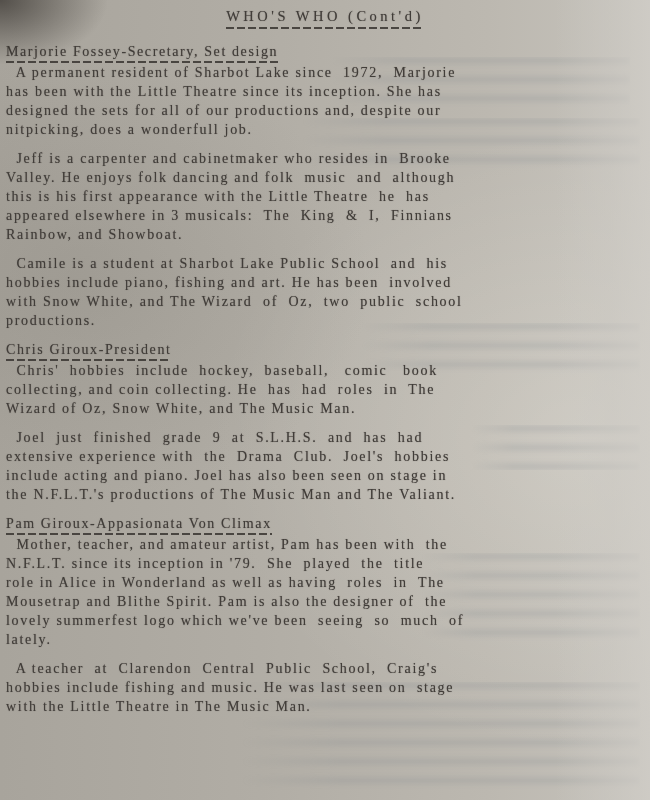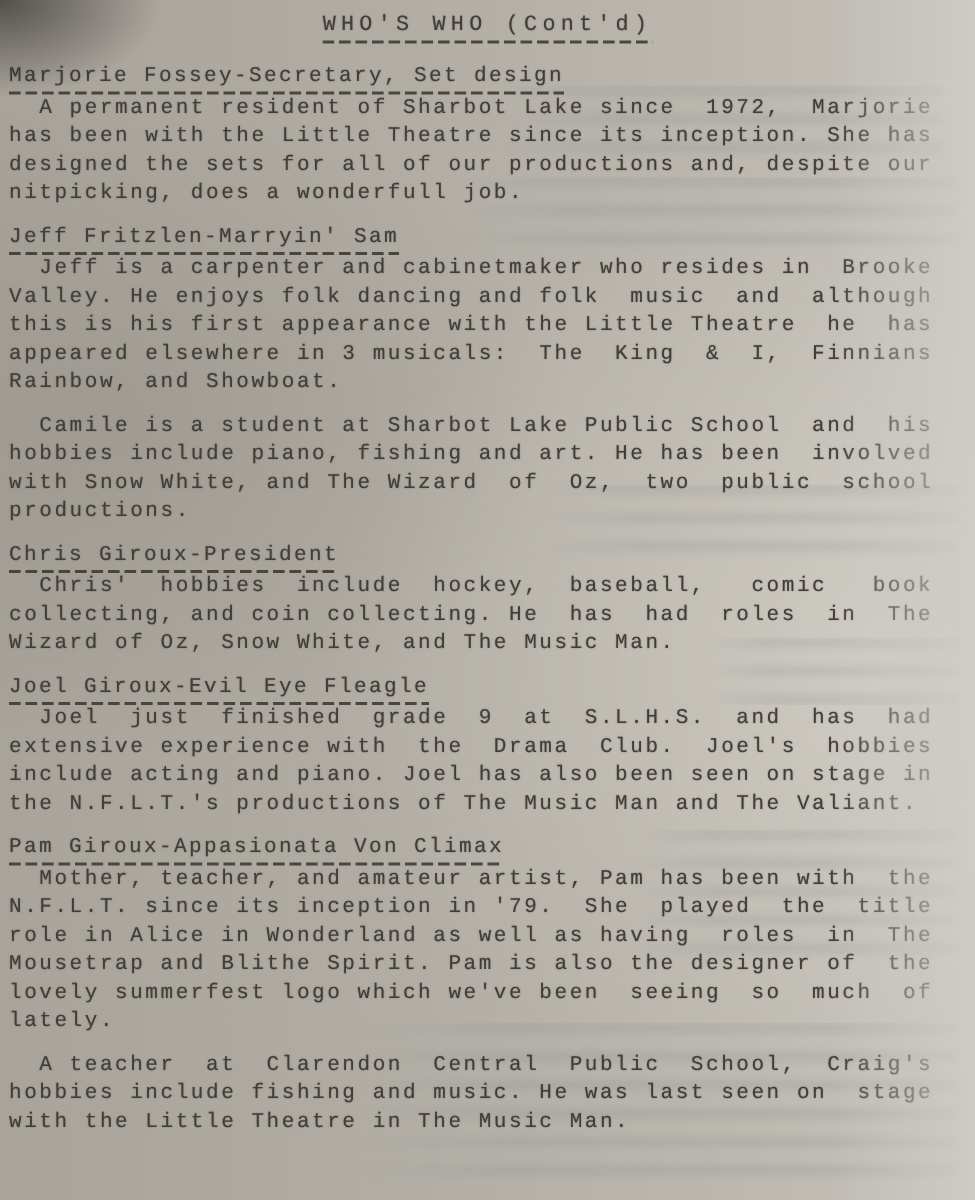--- a/index.html
+++ b/index.html
@@ -6,21 +6,21 @@
   .paper {
     position: relative;
     width: 650px;
     height: 800px;
     overflow: hidden;
     box-sizing: border-box;
     background:
       radial-gradient(ellipse 420px 320px at 12% 35%, rgba(130,126,118,0.28), rgba(130,126,118,0) 70%),
       radial-gradient(ellipse 520px 420px at 92% 55%, rgba(255,252,244,0.22), rgba(255,252,244,0) 75%),
       linear-gradient(90deg, #a8a49c 0%, #b1ada5 40%, #bcb8b0 75%, #c6c3bc 100%);
-    font-family: Liberation Mono, monospace;
+    font-family: Liberation Serif, serif;
     color: #413d39;
     text-shadow: 0 0 1px rgba(65,61,57,0.55);
   }
   .title-wrap { text-align: center; padding-top: 7px; position: relative; z-index: 2; }
   .title {
     display: inline-block;
     font-size: 14.5px;
     letter-spacing: 3.5px;
   }
   .u {
@@ -103,21 +103,20 @@
   <div class="entries" id="entries">
   <div class="entry">
     <div class="heading"><span class="u">Marjorie Fossey-Secretary, Set design</span></div>
     <pre class="body">  A permanent resident of Sharbot Lake since  1972,  Marjorie
 has been with the Little Theatre since its inception. She has
 designed the sets for all of our productions and, despite our
 nitpicking, does a wonderfull job.</pre>
   </div>
 
   <div class="entry">
-    <div class="heading"><span class="u">Jeff Fritzlen-Marryin' Sam</span></div>
     <pre class="body">  Jeff is a carpenter and cabinetmaker who resides in  Brooke
 Valley. He enjoys folk dancing and folk  music  and  although
 this is his first appearance with the Little Theatre  he  has
 appeared elsewhere in 3 musicals:  The  King  &amp;  I,  Finnians
 Rainbow, and Showboat.</pre>
   </div>
 
   <div class="entry">
     <pre class="body">  Camile is a student at Sharbot Lake Public School  and  his
 hobbies include piano, fishing and art. He has been  involved
@@ -126,21 +125,20 @@
   </div>
 
   <div class="entry">
     <div class="heading"><span class="u">Chris Giroux-President</span></div>
     <pre class="body">  Chris'  hobbies  include  hockey,  baseball,   comic   book
 collecting, and coin collecting. He  has  had  roles  in  The
 Wizard of Oz, Snow White, and The Music Man.</pre>
   </div>
 
   <div class="entry">
-    <div class="heading"><span class="u">Joel Giroux-Evil Eye Fleagle</span></div>
     <pre class="body">  Joel  just  finished  grade  9  at  S.L.H.S.  and  has  had
 extensive experience with  the  Drama  Club.  Joel's  hobbies
 include acting and piano. Joel has also been seen on stage in
 the N.F.L.T.'s productions of The Music Man and The Valiant.</pre>
   </div>
 
   <div class="entry">
     <div class="heading"><span class="u">Pam Giroux-Appasionata Von Climax</span></div>
     <pre class="body">  Mother, teacher, and amateur artist, Pam has been with  the
 N.F.L.T. since its inception in '79.  She  played  the  title

